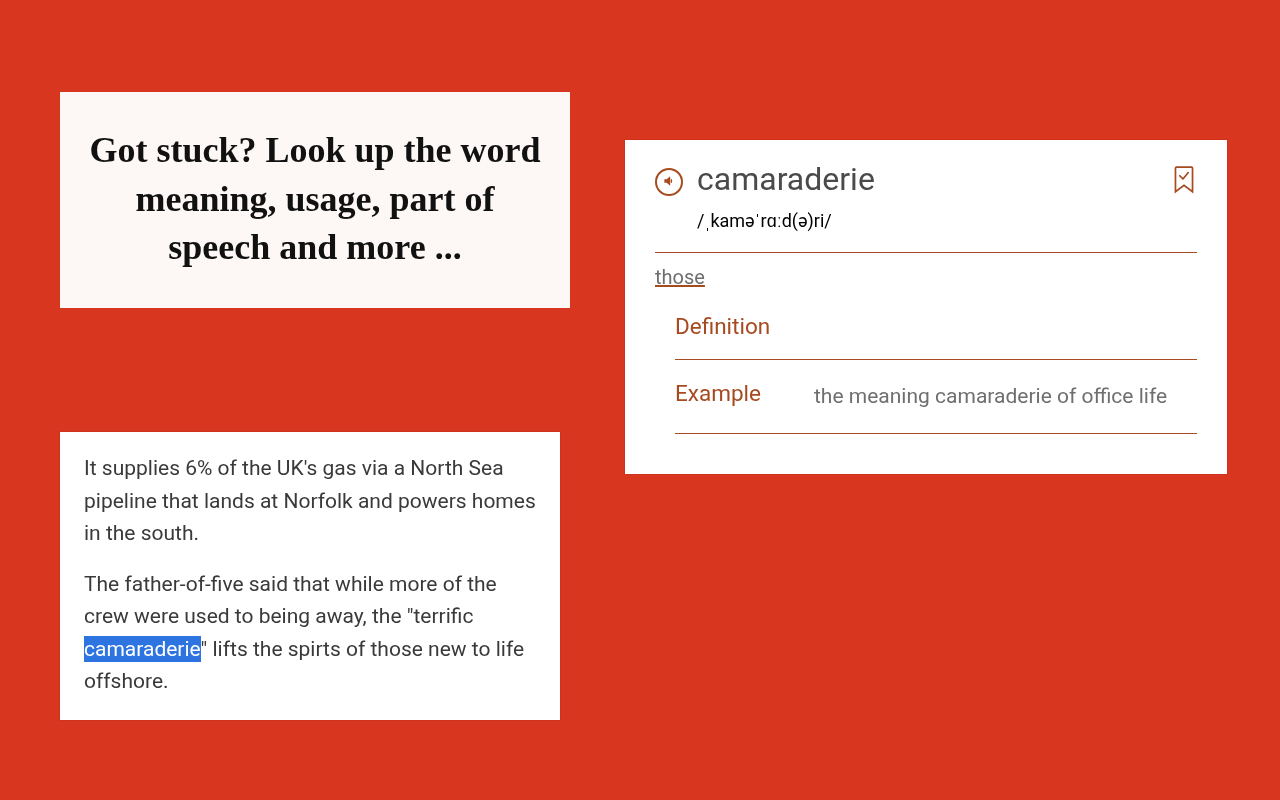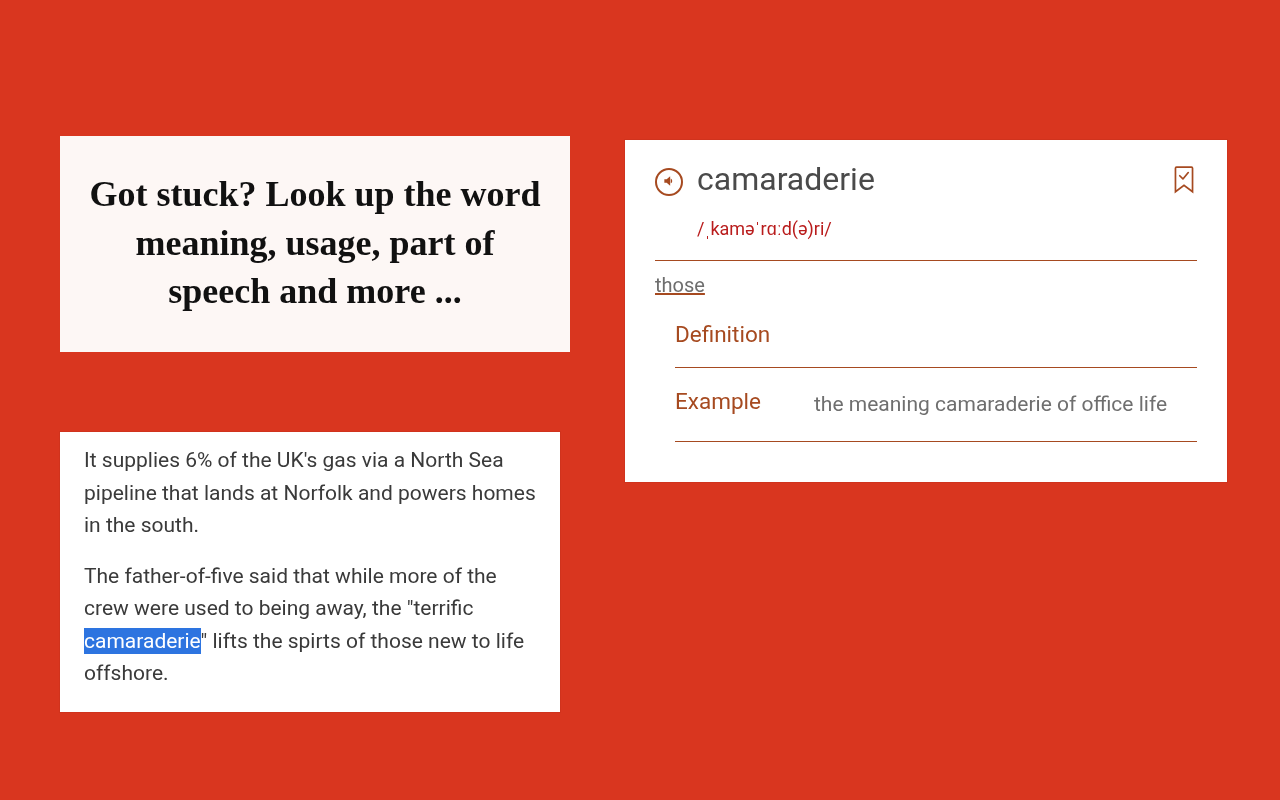--- a/index.html
+++ b/index.html
@@ -19,31 +19,30 @@
     top: 92px;
     width: 510px;
     background: #fdf7f5;
     padding: 34px 28px 36px;
     text-align: center;
     font-family: Georgia, "Times New Roman", serif;
     font-weight: 700;
     font-size: 36px;
     line-height: 1.35;
     color: #111;
-    margin-top: 44px;
   }
 
   
   .article {
     position: absolute;
     left: 60px;
     top: 432px;
     width: 500px;
     background: #ffffff;
-    padding: 12px 24px 22px;
+    padding: 20px 24px 22px;
     font-size: 21px;
     line-height: 1.55;
     color: #3a3a3a;
     box-shadow: 0 0 0 1px rgba(0,0,0,0.04);
   }
   .article p + p { margin-top: 18px; }
   .article .hl {
     background: #2d74e0;
     color: #ffffff;
     padding: 1px 0px;
@@ -81,22 +80,22 @@
   .card-title {
     flex: 1 1 auto;
   }
   .card-title .word {
     font-size: 32px;
     color: #4a4a4a;
     font-weight: 400;
   }
   .card-title .pron {
     font-size: 18px;
-    color: #b91c1c;
-    margin-top: 20px;
+    color: #000000;
+    margin-top: 12px;
   }
   .bookmark {
     flex: 0 0 auto;
     margin-top: 4px;
   }
   .bookmark svg {
     width: 26px;
     height: 32px;
     fill: none;
     stroke: #a64a20;

